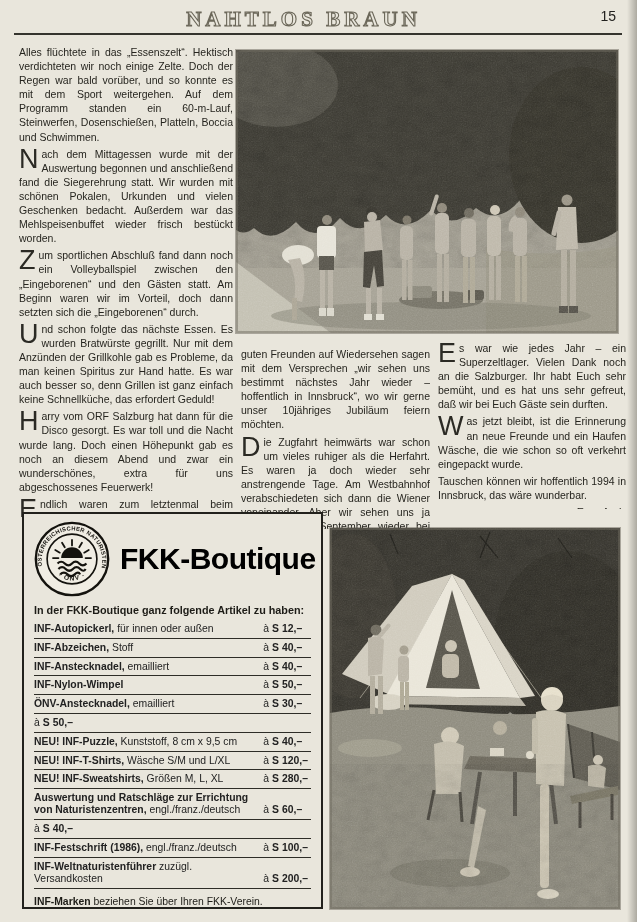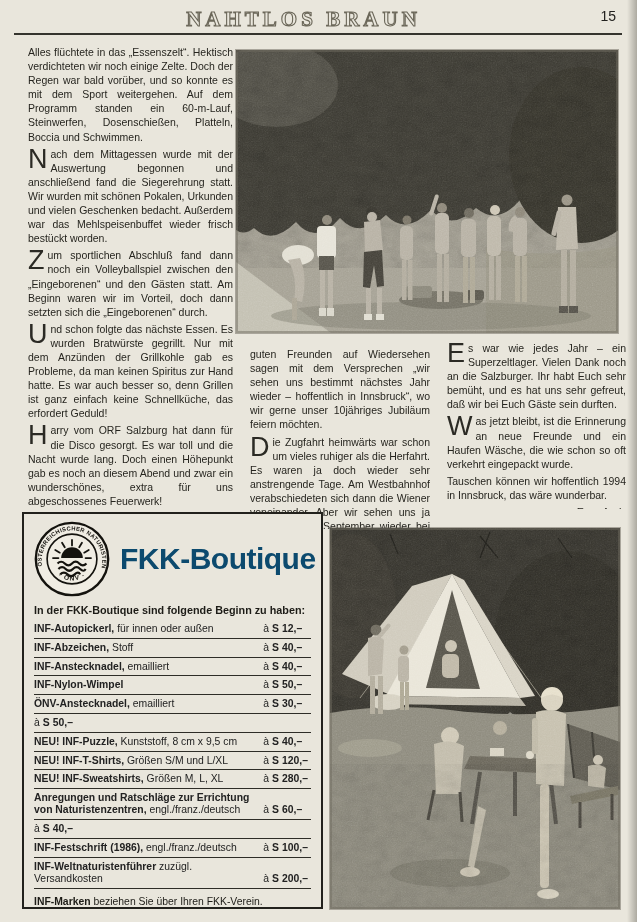--- a/index.html
+++ b/index.html
@@ -11,34 +11,34 @@
   .masthead{position:absolute;top:7px;left:0;right:30px;text-align:center;
         font-family:"Liberation Serif",serif;font-weight:bold;font-size:21px;letter-spacing:4px;
         color:#e9e6dc;-webkit-text-stroke:1.1px #6b6759;}
   .pagenum{position:absolute;top:8px;right:21px;font-size:14px;color:#22211e;}
   .rule{position:absolute;top:33px;left:14px;width:608px;height:2px;background:#35342e;}
   
   .col{position:absolute;text-align:justify;font-size:10.5px;line-height:14.1px;color:#26251f;overflow:hidden;}
   .col1{left:15px;top:45px;width:218px;height:472px;}
   .col2{left:237px;top:347px;width:193px;height:182px;}
   .col3{left:434px;top:341px;width:192px;height:168px;}
-  .para{margin:0 0 3px 13px;}
+  .para{margin:0 0 3px 4px;}
   .dropcap{float:left;font-size:27px;line-height:23px;padding:1px 3px 0 0;color:#2b2a24;}
   .sig{text-align:right;font-style:italic;margin-top:2px;font-size:10.8px;}
   
   .photo{position:absolute;box-shadow:0 0 0 1px rgba(90,87,76,.45);}
   .photo svg{display:block;width:100%;height:100%;}
   .photo-top{left:236px;top:50px;width:382px;height:283px;}
   .photo-bottom{left:330px;top:528px;width:290px;height:381px;}
   
   .boutique{position:absolute;left:22px;top:512px;width:301px;height:397px;border:2px solid #22211c;
         box-sizing:border-box;padding:7px 10px 6px 10px;background:#e9e6dc;overflow:hidden;}
   .b-head{display:flex;align-items:center;gap:10px;}
   .logo{width:76px;height:76px;flex:0 0 auto;}
-  .b-title{font-size:30px;font-weight:bold;letter-spacing:-.5px;color:#0c4a6e;white-space:nowrap;}
+  .b-title{font-size:30px;font-weight:bold;letter-spacing:-.5px;color:#000000;white-space:nowrap;}
   .b-intro{font-weight:bold;font-size:10.8px;margin:7px 0 4px 0;color:#1d1c17;}
   .b-row{display:flex;align-items:flex-end;padding:3px 0 2.5px 0;border-bottom:1px solid #2e2d27;
         font-size:10.4px;line-height:12.3px;}
   .b-left{flex:1;}
   .b-pre{font-weight:bold;}
   .b-name{font-weight:bold;}
   .b-price{white-space:nowrap;display:flex;align-items:baseline;gap:3px;}
   .b-unit{font-weight:bold;}
   .b-val{font-weight:bold;display:inline-block;min-width:29px;text-align:left;}
   .b-footer{margin-top:6px;font-size:10.4px;line-height:14.5px;color:#1d1c17;}
@@ -196,21 +196,21 @@
           </g>
           <g stroke="#14130e" stroke-width="2.4" fill="none">
             <path d="M26,47 q4,-4 8,0 t 8,0 t 8,0 t 8,0"></path>
             <path d="M27,53 q4,-4 8,0 t 8,0 t 8,0 t 6,0"></path>
             <path d="M29,59 q4,-4 8,0 t 8,0 t 6,0"></path>
           </g>
         </g>
       </svg>
       <div class="b-title">FKK-Boutique</div>
     </div>
-    <div class="b-intro">In der FKK-Boutique sind folgende Beginn zu haben:</div>
+    <div class="b-intro">In der FKK-Boutique ganz folgende Artikel zu haben:</div>
     <div>
 
         <div class="b-row">
           <div class="b-left">
             
             <span class="b-name">INF-Autopickerl,</span><span class="b-desc"> für innen oder außen</span>
           </div>
           <div class="b-price">
             <span class="b-cur">à</span>
             <span class="b-unit">S</span>
@@ -282,21 +282,21 @@
           <div class="b-price">
             <span class="b-cur">à</span>
             <span class="b-unit">S</span>
             <span class="b-val">40,–</span>
           </div>
         </div>
 
         <div class="b-row">
           <div class="b-left">
             
-            <span class="b-name">NEU! INF-T-Shirts,</span><span class="b-desc"> Größen S/M und L/XL</span>
+            <span class="b-name">NEU! INF-T-Shirts,</span><span class="b-desc"> Wäsche S/M und L/XL</span>
           </div>
           <div class="b-price">
             <span class="b-cur">à</span>
             <span class="b-unit">S</span>
             <span class="b-val">120,–</span>
           </div>
         </div>
 
         <div class="b-row">
           <div class="b-left">
@@ -305,21 +305,21 @@
           </div>
           <div class="b-price">
             <span class="b-cur">à</span>
             <span class="b-unit">S</span>
             <span class="b-val">280,–</span>
           </div>
         </div>
 
         <div class="b-row">
           <div class="b-left">
-            <span class="b-name">Anregungen und Ratschläge zur Errichtung von Naturistenzentren,</span><span class="b-desc"> engl./franz./deutsch</span>
+            <span class="b-name">Auswertung und Ratschläge zur Errichtung von Naturistenzentren,</span><span class="b-desc"> engl./franz./deutsch</span>
           </div>
           <div class="b-price">
             <span class="b-cur">à</span>
             <span class="b-unit">S</span>
             <span class="b-val">60,–</span>
           </div>
         </div>
 
         <div class="b-row">
           <div class="b-price">

